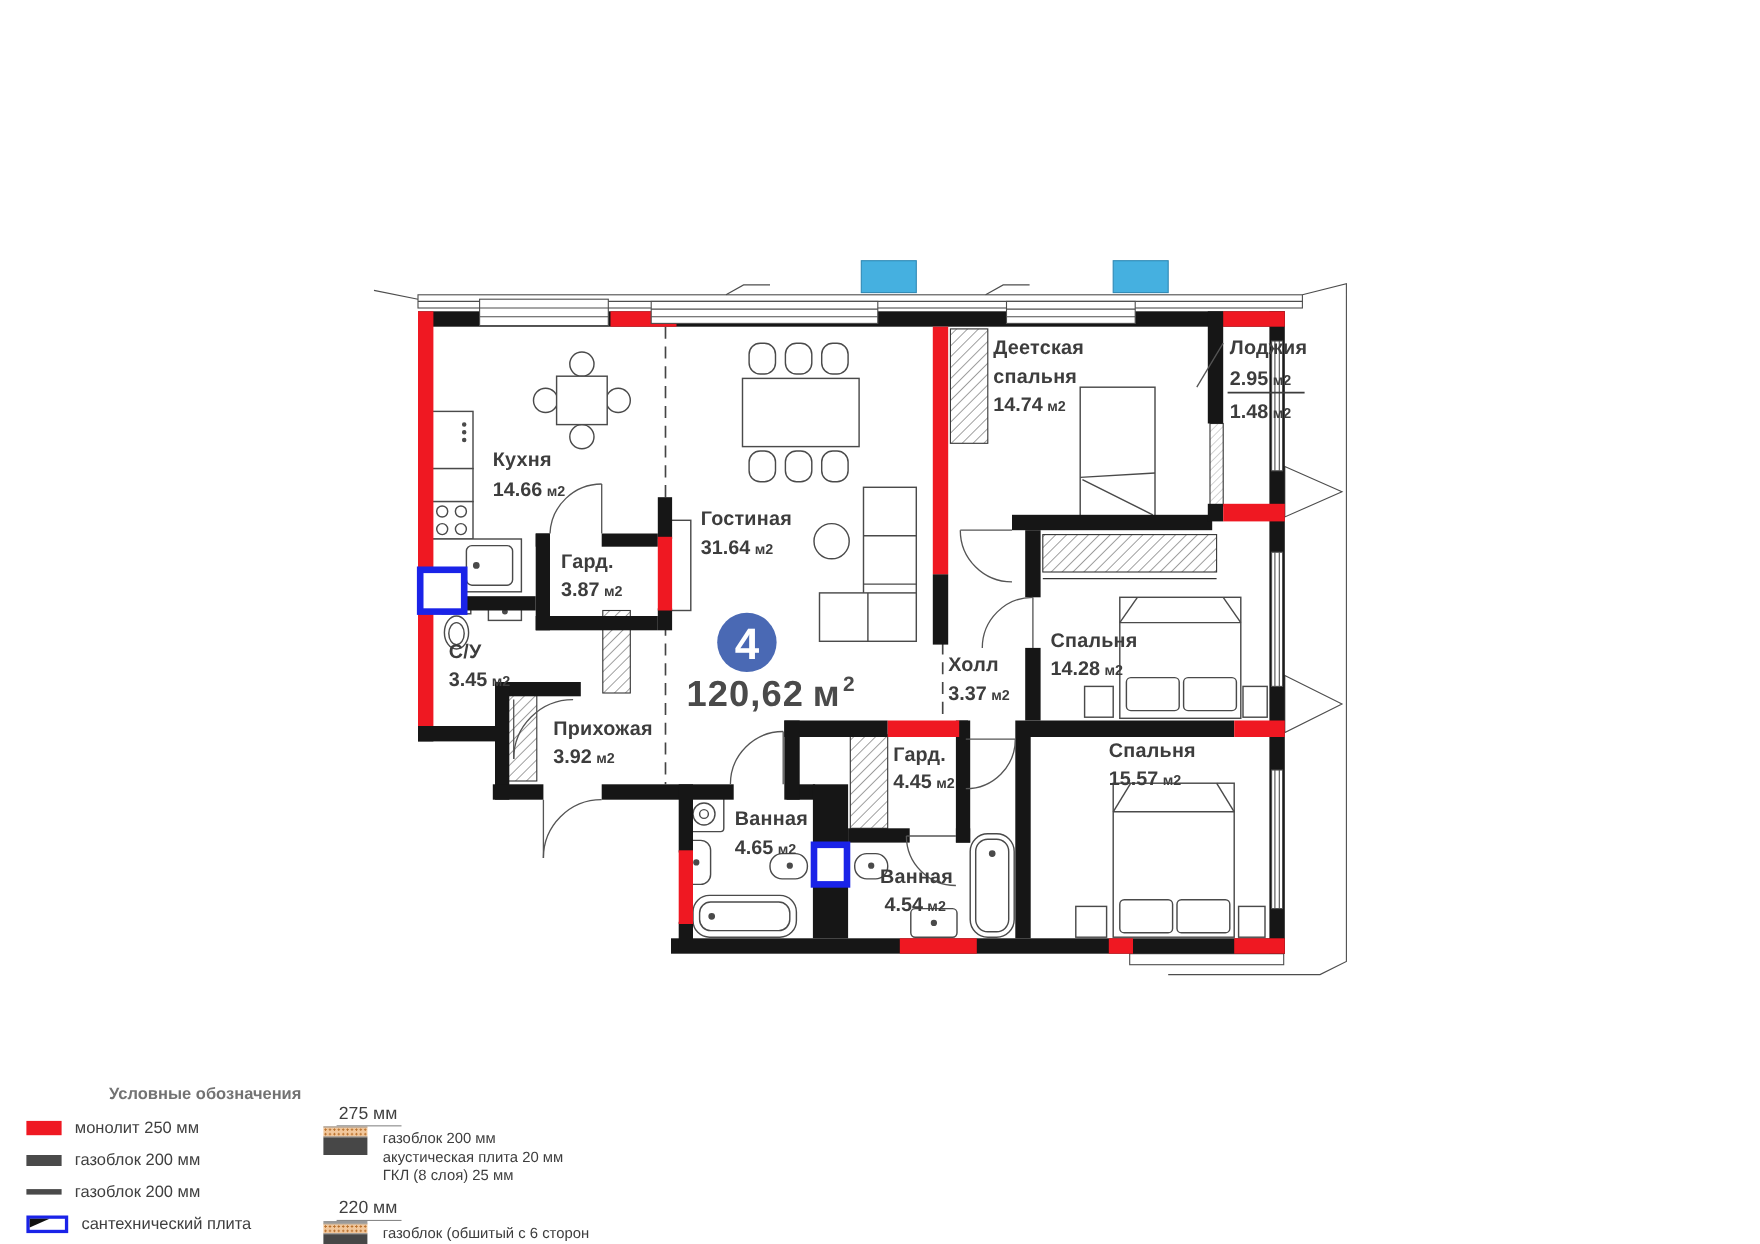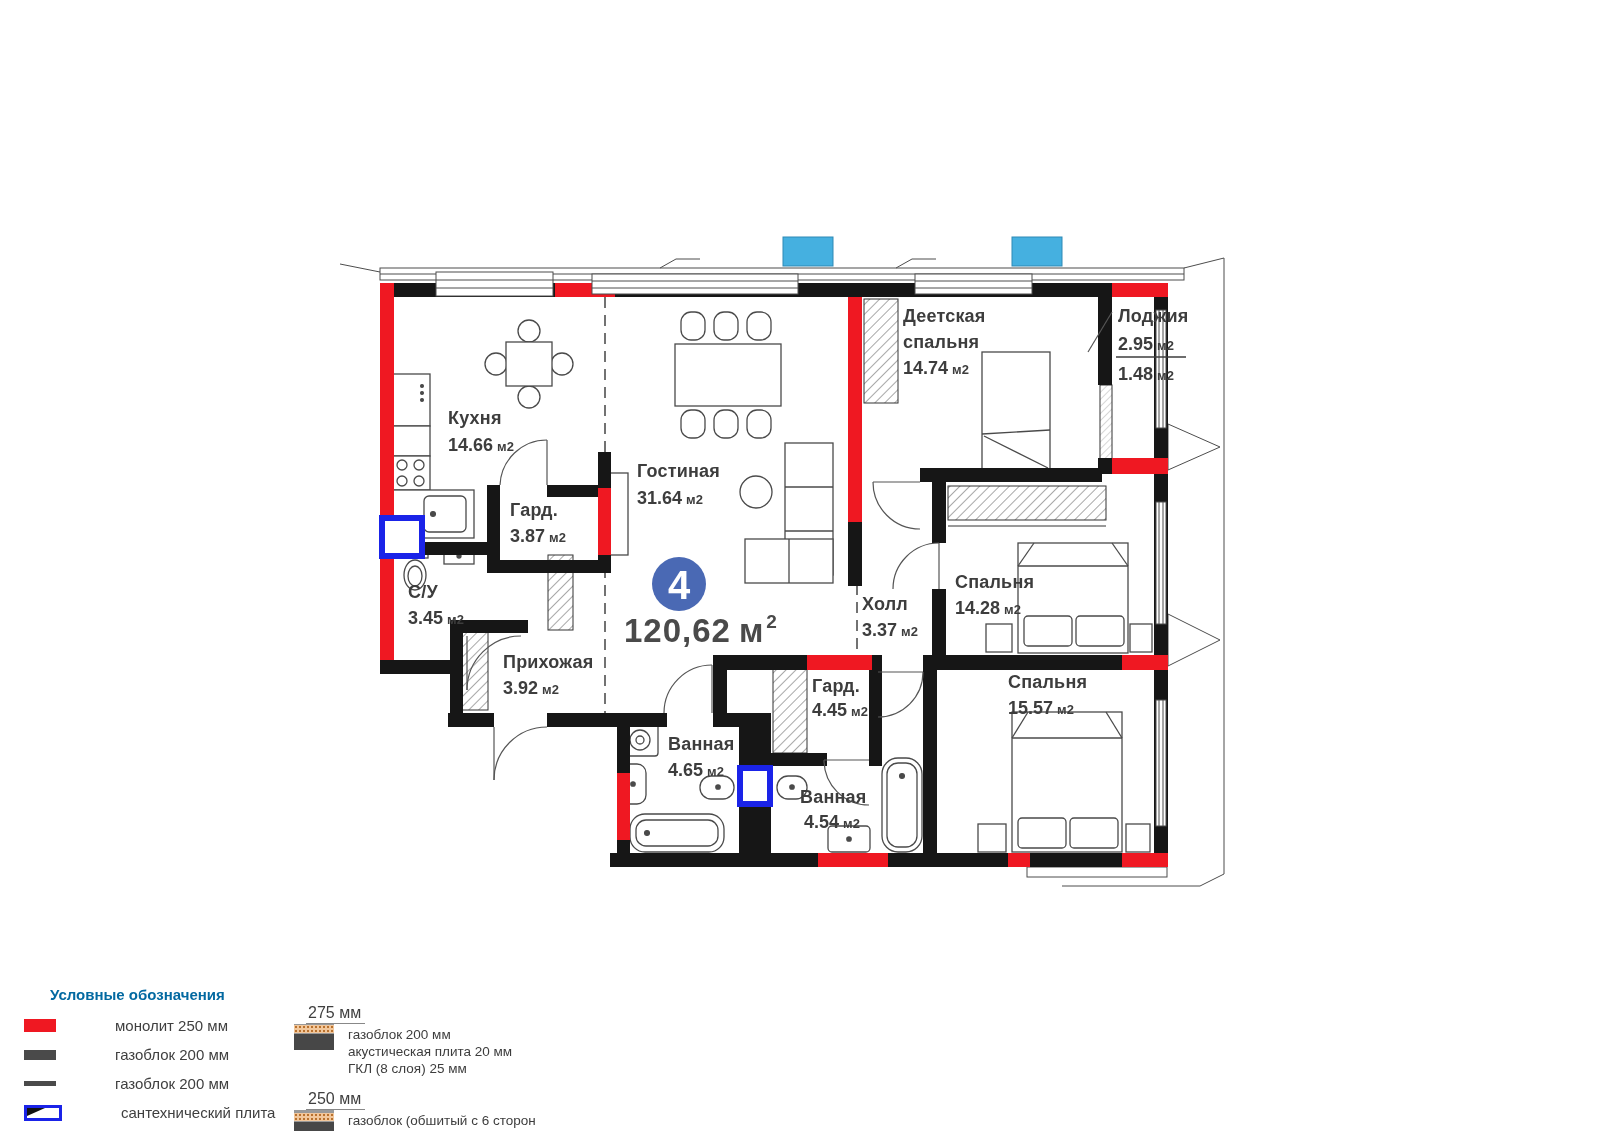--- a/index.html
+++ b/index.html
@@ -8,22 +8,22 @@
   svg text{font-family:"Liberation Sans", sans-serif;}
   .rn{font-size:18px;font-weight:700;fill:#3d3d3d;letter-spacing:.2px;}
   .ra{font-size:18px;font-weight:700;fill:#3d3d3d;}
   .ru{font-size:13px;font-weight:700;fill:#3d3d3d;}
   .badge-num{font-size:40px;font-weight:700;fill:#ffffff;text-anchor:middle;}
   .total{font-size:33px;font-weight:700;fill:#4a4a4a;letter-spacing:1px;}
   .total-sup{font-size:19px;font-weight:700;fill:#4a4a4a;}
 
   
   .legend{position:absolute;left:24px;top:986px;width:250px;}
-  .legend-title{color:#0369a1;font-size:15px;font-weight:700;margin:0 0 14px 26px;}
-  .legend-row{display:flex;align-items:center;margin-bottom:12px;gap:47px;}
+  .legend-title{color:#737373;font-size:15px;font-weight:700;margin:0 0 14px 26px;text-align:right;}
+  .legend-row{display:flex;align-items:center;margin-bottom:12px;}
   .legend-label{font-size:15px;color:#3f3f3f;margin-left:12px;white-space:nowrap;}
   .sw{width:32px;flex:0 0 32px;}
   .sw-monolith{height:13px;background:#ef1822;}
   .sw-gas200{height:10px;background:#4a4a4a;}
   .sw-gas100{height:5px;background:#4a4a4a;}
   .sw-plumb{height:10px;background:#fff;border:3px solid #1a23e8;position:relative;}
   .sw-plumb::before{content:'';position:absolute;left:0;top:0;width:0;height:0;
       border-top:8px solid #111;border-right:18px solid transparent;}
 
   
@@ -418,21 +418,21 @@
       <div class="layer-acoustic"></div>
       <div class="layer-dark"></div>
     </div>
     <div class="wt-text">
       <div>газоблок 200 мм</div>
       <div>акустическая плита 20 мм</div>
       <div>ГКЛ (8 слоя) 25 мм</div>
     </div>
   </div>
   <div class="wt">
-    <span class="wt-th">250 мм</span>
+    <span class="wt-th">220 мм</span>
     <div class="wt-sw">
       <div class="layer-thin"></div>
       <div class="layer-acoustic"></div>
       <div class="layer-dark-mid"></div>
 
     </div>
     <div class="wt-text">
       <div>газоблок (обшитый с 6 сторон</div>
       <div>акустической плитой)</div>
 

